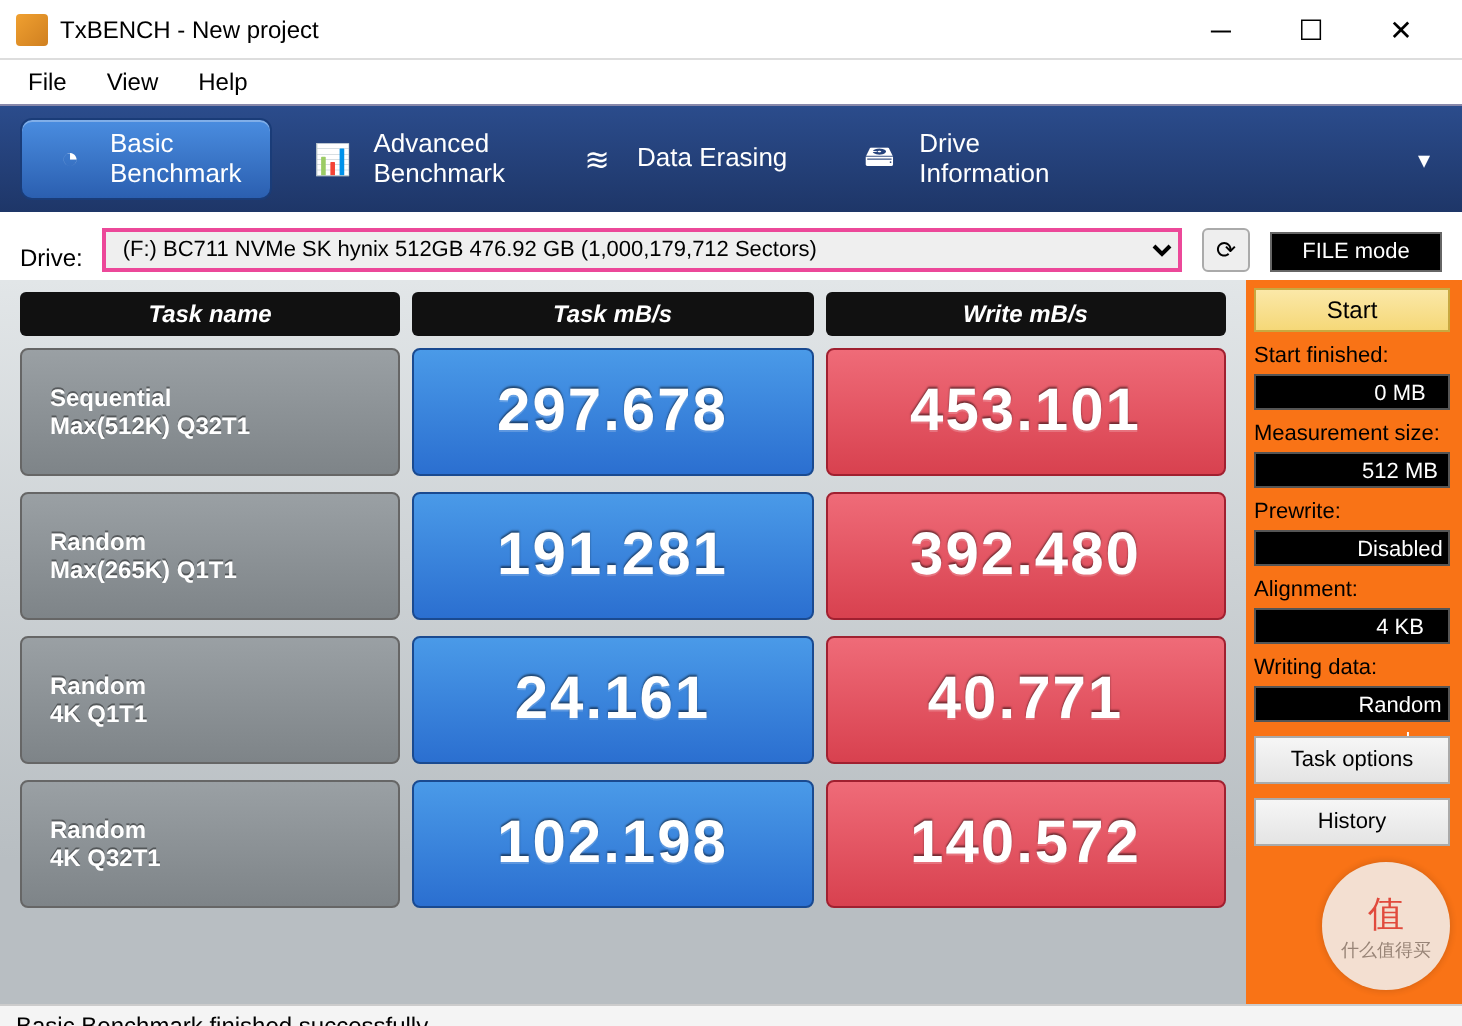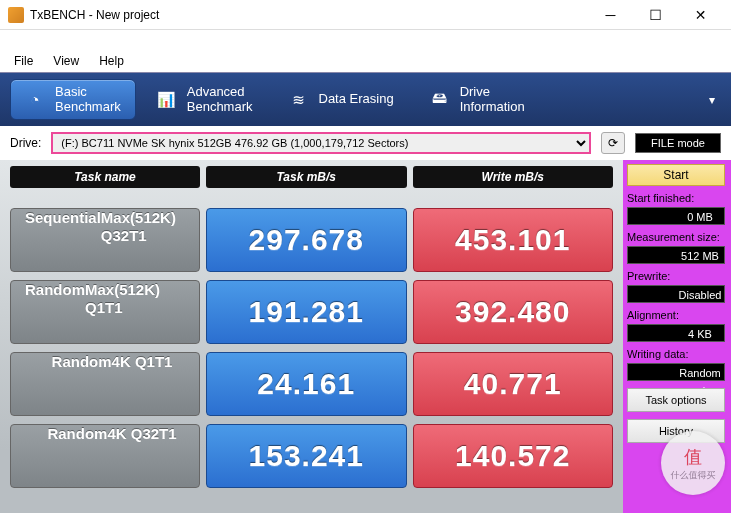--- a/index.html
+++ b/index.html
@@ -3,49 +3,49 @@
 <meta charset="utf-8">
 <style>
 * { margin: 0; padding: 0; box-sizing: border-box; font-family: "Segoe UI", Tahoma, sans-serif; }
 body { width: 731px; height: 513px; background: #fff; font-size: 12px; overflow: hidden; position: relative; }
 
 .titlebar { height: 30px; display: flex; align-items: center; padding: 0 8px; border-bottom: 1px solid #ddd; }
 .titlebar .appicon { width: 16px; height: 16px; background: linear-gradient(135deg,#f0a030,#d08020); border-radius: 2px; margin-right: 6px; }
 .titlebar .title { flex: 1; font-size: 12px; }
 .titlebar .winbtn { width: 45px; height: 28px; display: flex; align-items: center; justify-content: center; font-size: 14px; }
 
-.menubar { height: 22px; display: flex; align-items: center; padding: 0 6px; gap: 4px; font-size: 12px; margin-top: 20px; }
+.menubar { height: 22px; display: flex; align-items: center; padding: 0 6px; gap: 4px; font-size: 12px; }
 .menubar span { padding: 2px 8px; }
 
 .tabbar { height: 54px; background: linear-gradient(#2b4c8c,#1e3668); display: flex; align-items: stretch; padding: 6px 10px; gap: 6px; border-top: 1px solid #88a; }
 .tab { display: flex; align-items: center; color: #fff; padding: 6px 14px; border-radius: 6px; gap: 10px; border: 1px solid transparent; }
 .tab.active { background: linear-gradient(#4a8de0,#2b5fb0); border-color: #1a3c78; box-shadow: inset 0 1px 0 rgba(255,255,255,.3); }
 .tab .ticon { width: 20px; height: 20px; display: flex; align-items: center; justify-content: center; font-size: 15px; }
 .tab .tlabel { font-size: 13px; line-height: 1.1; }
 .tabdrop { width: 18px; color: #fff; display: flex; align-items: center; justify-content: center; margin-left: auto; font-size: 12px; }
 
-.drivebar { height: 34px; display: flex; align-items: center; padding: 4px 10px; gap: 10px; }
+.drivebar { height: 34px; display: flex; align-items: flex-end; padding: 4px 10px; gap: 10px; }
 .drivebar label { font-size: 12px; }
 .drivebar select { flex: 1; height: 22px; font-size: 11px; padding: 1px 4px; border: 2px solid #ec4899; }
 .refresh { width: 24px; height: 22px; border: 1px solid #aaa; background: #eee; display: flex; align-items: center; justify-content: center; border-radius: 3px; font-size: 12px; }
 .filemode { width: 86px; height: 20px; background: #000; color: #fff; font-size: 11px; display: flex; align-items: center; justify-content: center; border: 1px solid #666; }
 
 .main { display: flex; height: 362px; }
 .results { flex: 1; background: linear-gradient(#e2e6e8,#b8bec2 80%); padding: 6px 10px 2px 10px; }
-.headrow { display: flex; gap: 6px; margin-bottom: 20px; }
+.headrow { display: flex; gap: 6px; margin-bottom: 6px; }
 .headcell { background: #111; color: #fff; font-size: 12px; font-style: italic; font-weight: bold; display: flex; align-items: center; justify-content: center; height: 22px; border-radius: 3px; }
 .headcell.t { width: 190px; } .headcell.r { flex: 1; } .headcell.w { flex: 1; }
 
 .row { display: flex; gap: 6px; margin-bottom: 8px; height: 64px; }
-.tname { width: 190px; background: linear-gradient(#9aa0a4,#7e8488); border: 1px solid #666; border-radius: 4px; color: #fff; font-weight: bold; display: flex; flex-direction: row; justify-content: center; padding-left: 14px; font-size: 15px; line-height: 1.2; text-shadow: 0 -1px 0 rgba(0,0,0,.4); }
+.tname { width: 190px; background: linear-gradient(#9aa0a4,#7e8488); border: 1px solid #666; border-radius: 4px; color: #fff; font-weight: bold; display: flex; flex-direction: column; justify-content: center; padding-left: 14px; font-size: 12px; line-height: 1.2; text-shadow: 0 -1px 0 rgba(0,0,0,.4); }
 .val { flex: 1; border-radius: 4px; border: 1px solid; color: #fff; font-weight: bold; font-size: 30px; display: flex; align-items: center; justify-content: center; letter-spacing: 1px; text-shadow: 0 -1px 1px rgba(0,0,0,.5), 0 1px 0 rgba(255,255,255,.2); font-family: Arial, sans-serif; }
 .val.read { background: linear-gradient(#4a9ae8,#2b6fd0); border-color: #1a4a90; }
 .val.write { background: linear-gradient(#ef6b78,#d8414f); border-color: #a02030; }
 
-.sidebar { width: 108px; padding: 4px 6px 4px 4px; display: flex; flex-direction: column; gap: 3px; background: #d946ef; }
+.sidebar { width: 108px; padding: 4px 6px 4px 4px; display: flex; flex-direction: column; gap: 3px; background: #f97316; }
 .start { height: 22px; background: linear-gradient(#fbe8a8,#f5d878); border: 1px solid #c8a840; font-size: 12px; text-align: center; line-height: 20px; }
 .sidelabel { font-size: 11px; margin-top: 3px; }
 .sideval { background: #000; color: #fff; font-size: 11px; text-align: center; height: 18px; line-height: 18px; border: 1px solid #555; padding-left: 48px; }
 .sidebtn { background: linear-gradient(#f6f6f6,#e4e4e4); border: 1px solid #aaa; height: 24px; font-size: 11px; text-align: center; line-height: 22px; margin-top: 4px; }
 
 .status { height: 22px; border-top: 1px solid #ccc; padding: 3px 8px; font-size: 12px; background: #f4f4f4; }
 
 .watermark { position: absolute; right: 6px; bottom: 18px; width: 64px; height: 64px; border-radius: 50%; background: #f2f2f2; display: flex; flex-direction: column; align-items: center; justify-content: center; font-size: 9px; color: #888; box-shadow: 0 0 4px rgba(0,0,0,.2); opacity: .85; pointer-events: none; }
 .watermark .wface { font-size: 18px; color: #d44; }
 </style>
@@ -106,39 +106,39 @@
       <div class="tname">
           <span>Sequential</span>
           <span>Max(512K) Q32T1</span>
         </div>
       <div class="val read">297.678</div>
       <div class="val write">453.101</div>
     </div>
     <div class="row">
       <div class="tname">
           <span>Random</span>
-          <span>Max(512K) Q1T1</span>
+          <span>Max(265K) Q1T1</span>
         </div>
       <div class="val read">191.281</div>
       <div class="val write">392.480</div>
     </div>
     <div class="row">
       <div class="tname">
           <span>Random</span>
           <span>4K Q1T1</span>
         </div>
       <div class="val read">24.161</div>
       <div class="val write">40.771</div>
     </div>
     <div class="row">
       <div class="tname">
           <span>Random</span>
           <span>4K Q32T1</span>
         </div>
-      <div class="val read">153.241</div>
+      <div class="val read">102.198</div>
       <div class="val write">140.572</div>
     </div>
   </div>
 
   <div class="sidebar">
     <div class="start">Start</div>
     <div class="sidelabel">Start finished:</div>
     <div class="sideval">0 MB</div>
     <div class="sidelabel">Measurement size:</div>
     <div class="sideval">512 MB</div>

